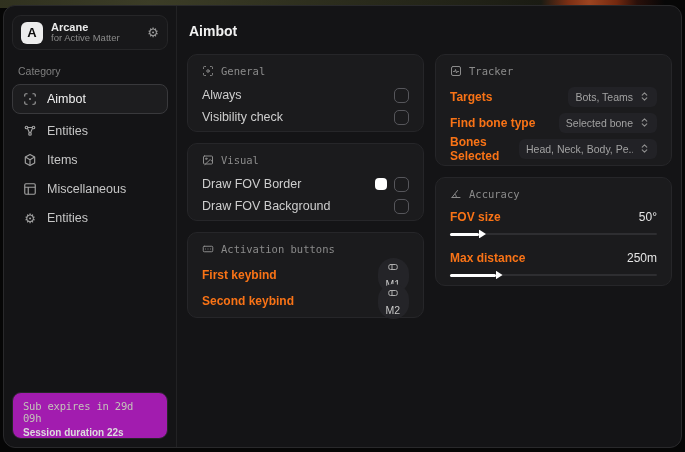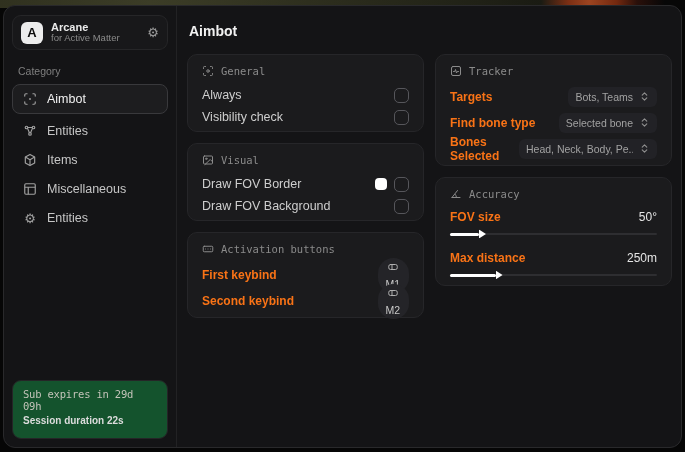--- a/index.html
+++ b/index.html
@@ -50,21 +50,21 @@
   .nav-item.active {
     background:#1d1d1f; border-color:#39393c; color:#f1f1f1; height:30px;
     margin-bottom:2px;
   }
   .nav-ic { width:14px; height:14px; flex:none; color:#a0a0a0; display:flex; align-items:center; justify-content:center; }
   .nav-ic svg { width:14px; height:14px; }
   .nav-glyph { font-size:13px; line-height:1; color:#a0a0a0; }
 
   .sub-card {
     margin-top:auto; border:1px solid #252527; border-radius:9px;
-    padding:7px 10px 12px; background:#14532d;
+    padding:7px 10px 0; background:#a21caf;
   }
   .sub-line1 { font-family:"DejaVu Sans Mono", monospace; font-size:10.5px; color:#c3c3b9; letter-spacing:-0.2px; }
   .sub-line2 { font-size:10px; font-weight:bold; color:#dcdcdc; margin-top:3px; }
 
   
   .main { flex:1; padding:17px 12px 12px 10px; }
   .page-title { font-size:14px; font-weight:bold; color:#f2f2f2; margin-bottom:15px; margin-left:2px; }
 
   .columns { display:grid; grid-template-columns:237px 237px; gap:11px; align-items:start; }
   .col { display:flex; flex-direction:column; gap:11px; }

